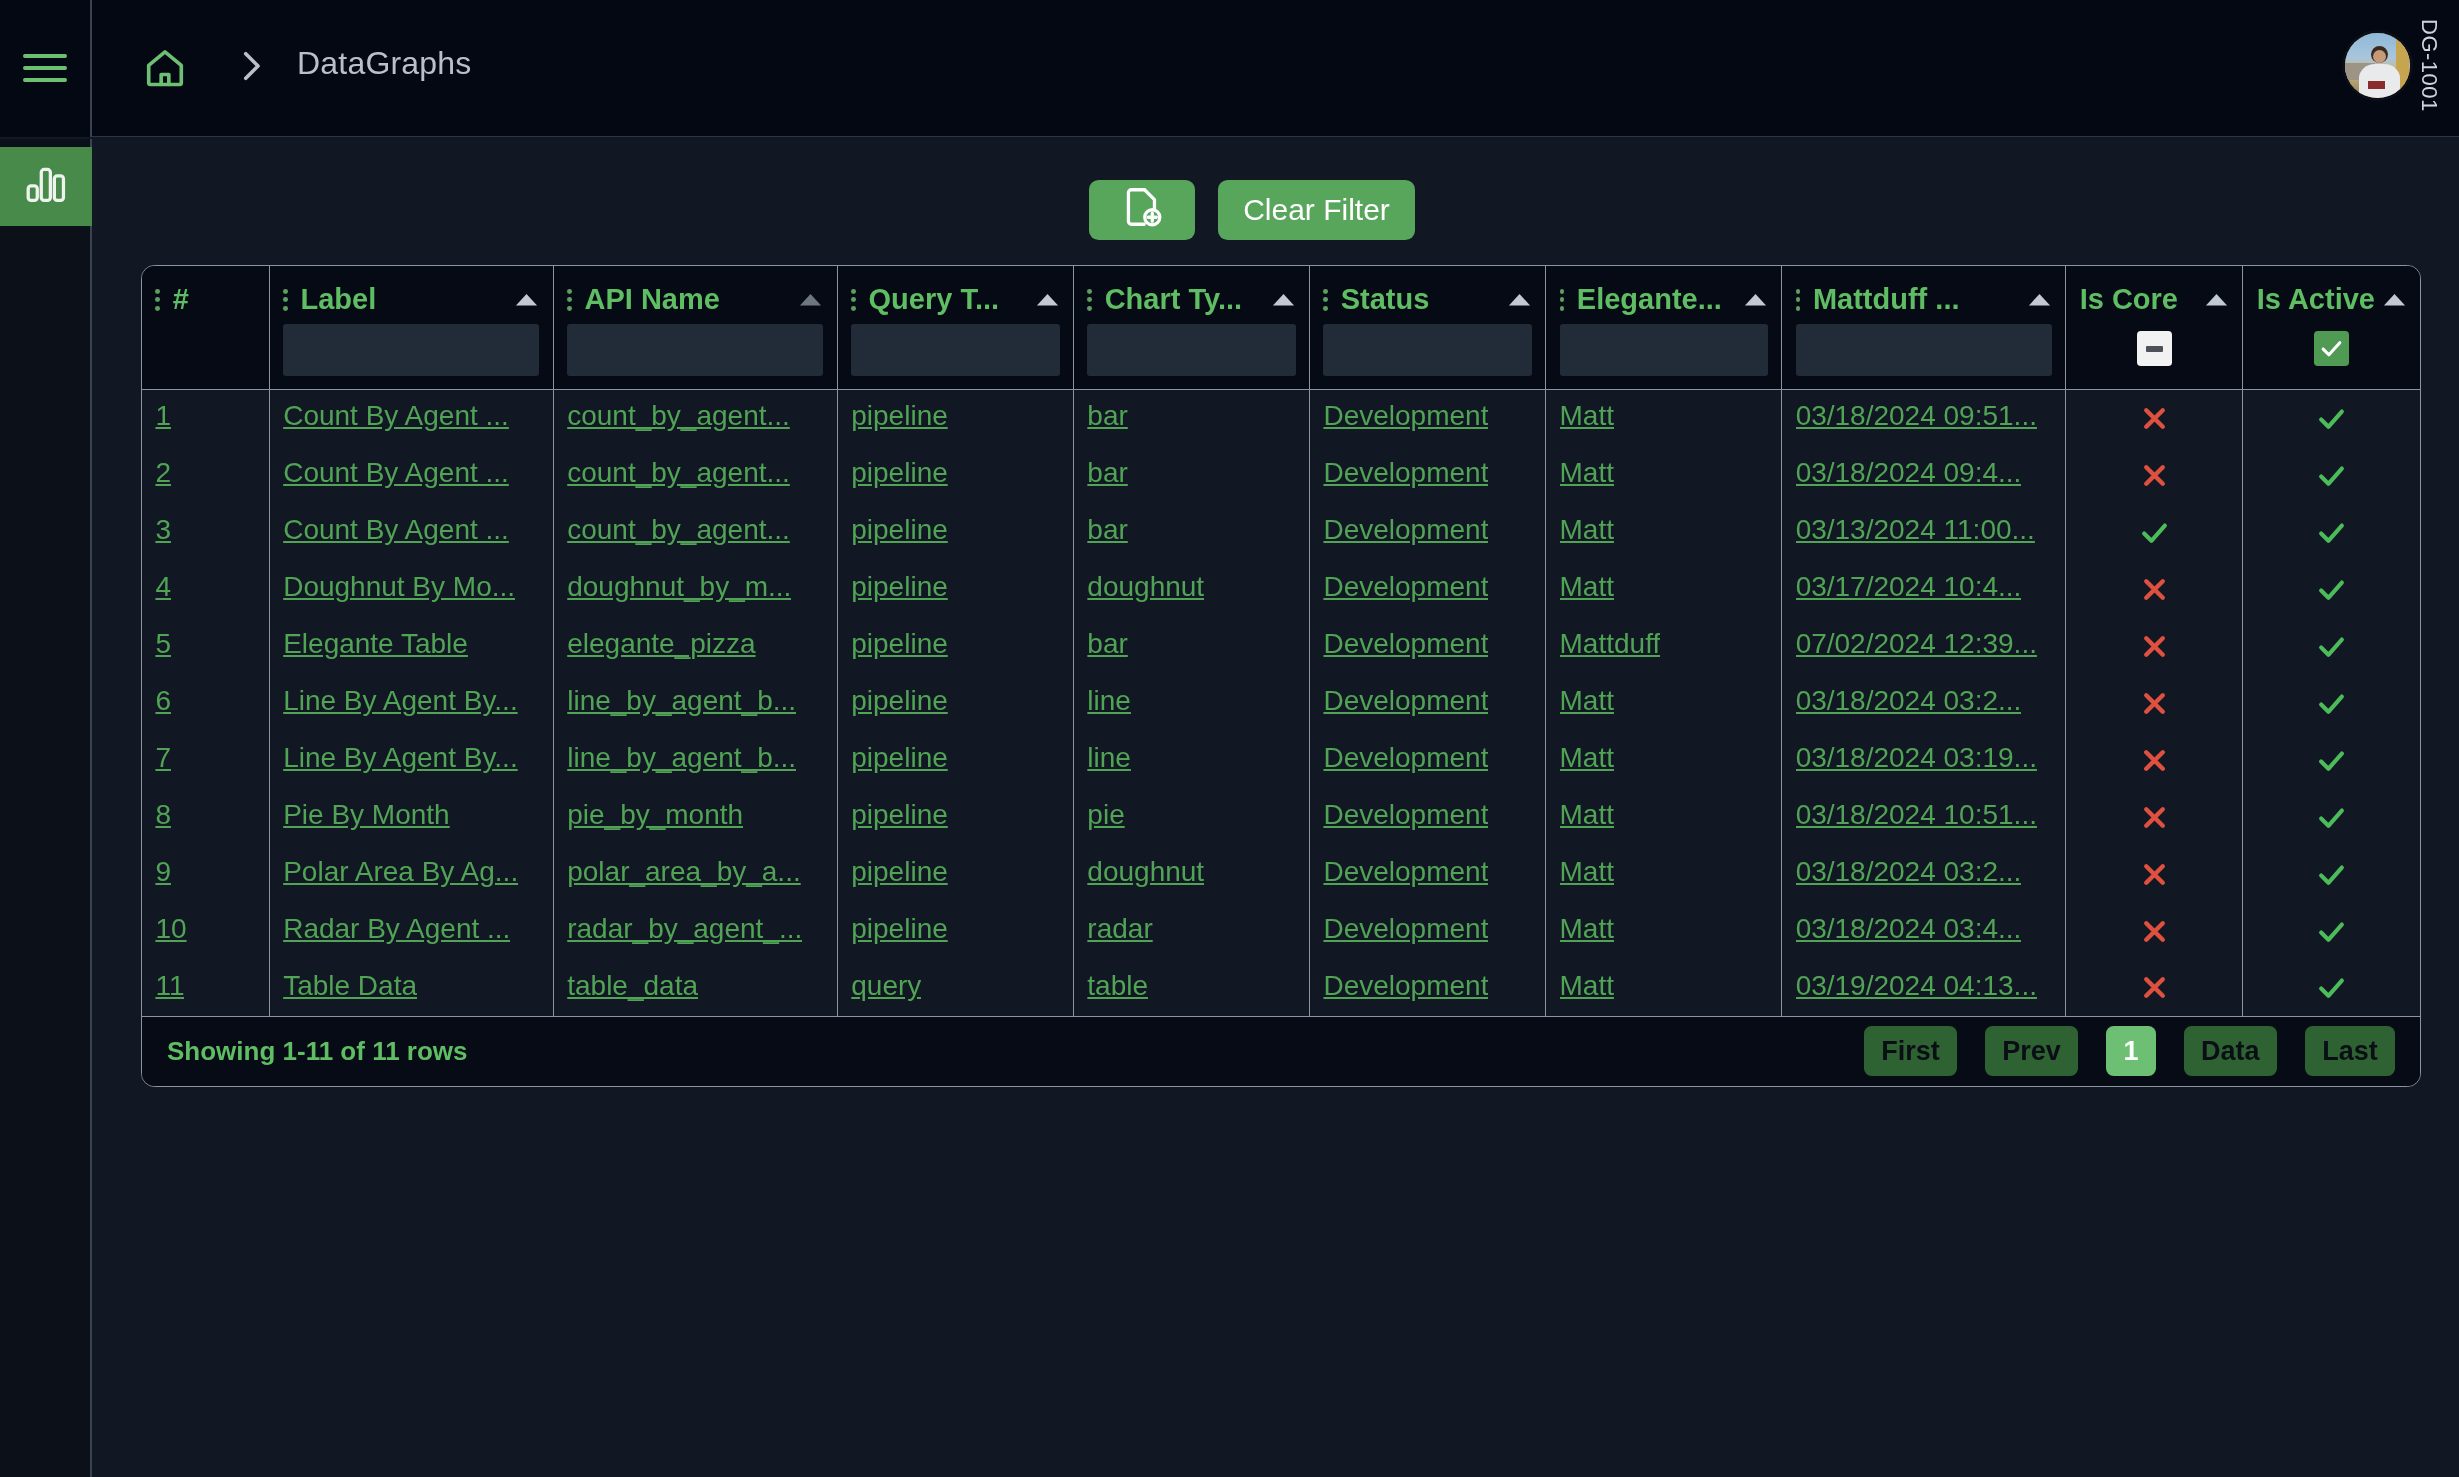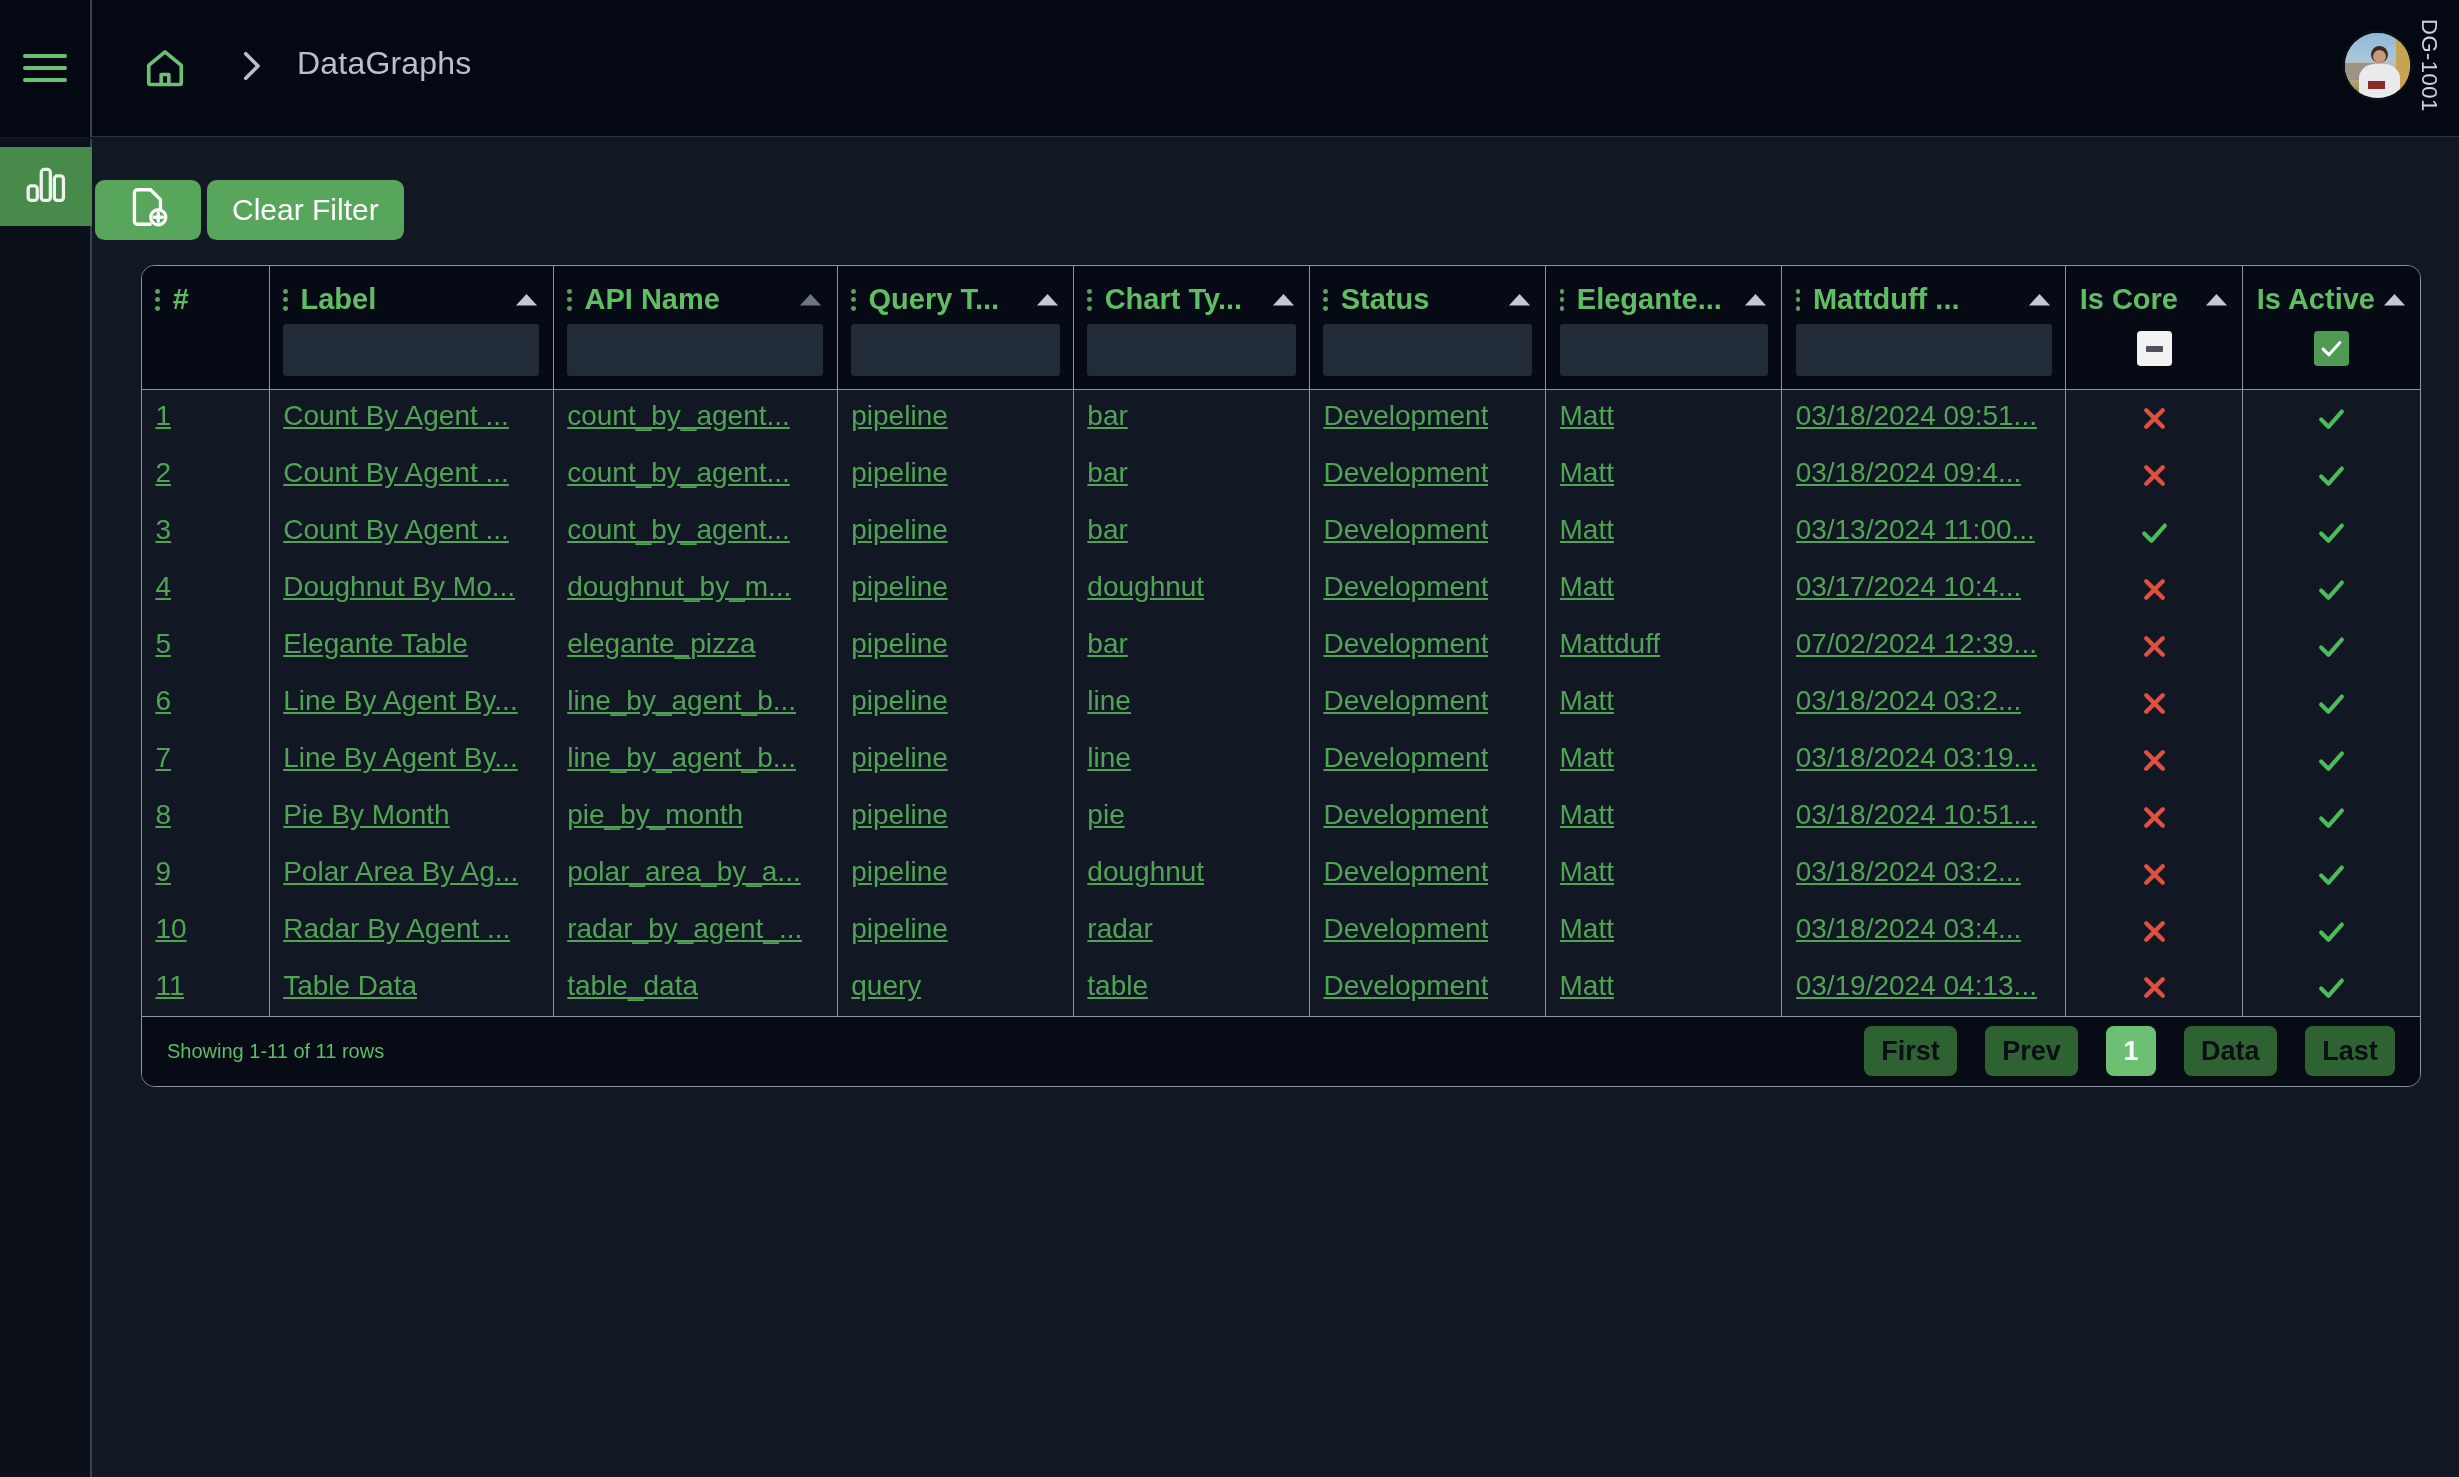--- a/index.html
+++ b/index.html
@@ -58,21 +58,21 @@
     width: 92px; height: 79px; background: #478a4a;
     display: flex; align-items: center; justify-content: center;
     margin-top: 7.7px;
   }
   .rail-item svg { width: 44px; height: 40px; }
 
   
   .content { position: absolute; left: 95px; top: 139px; right: 0; bottom: 0; background: #111823; }
 
   .actionbar {
-    display: flex; justify-content: flex-start; align-items: center; gap: 6px;
+    display: flex; justify-content: center; align-items: center; gap: 23px;
     padding: 41px 50px 0 0;
   }
   .btn-green {
     background: #58a55c; border: none; border-radius: 9.6px;
     color: #ffffff; font-size: 30px; font-family: "Liberation Sans", sans-serif;
     height: 60px; padding: 0 25px; cursor: pointer;
     display: flex; align-items: center; justify-content: center;
   }
   .btn-icon { width: 106px; padding: 0; }
   .btn-icon svg { width: 44px; height: 46px; }
@@ -140,21 +140,21 @@
   .mark svg { width: 31px; height: 31px; }
 
   tfoot td {
     background: #060b15;
     border-top: 1.9px solid #8d949e;
     padding: 0 25px; height: 69px;
   }
   .foot {
     display: flex; align-items: center; justify-content: space-between;
   }
-  .foot-text { color: #5fbd63; font-size: 20px; }
+  .foot-text { color: #5fbd63; font-size: 26px; font-weight: bold; }
   .pager { display: flex; gap: 28px; }
   .pg {
     background: #2f6233; color: #0a0f16; font-size: 27px; font-weight: bold;
     border: none; border-radius: 7.7px; height: 50px; padding: 0 17.3px; cursor: pointer;
     font-family: "Liberation Sans", sans-serif;
   }
   .pg.active { background: #6cbf73; color: #ffffff; }
 </style>
 </head>
 <body>

